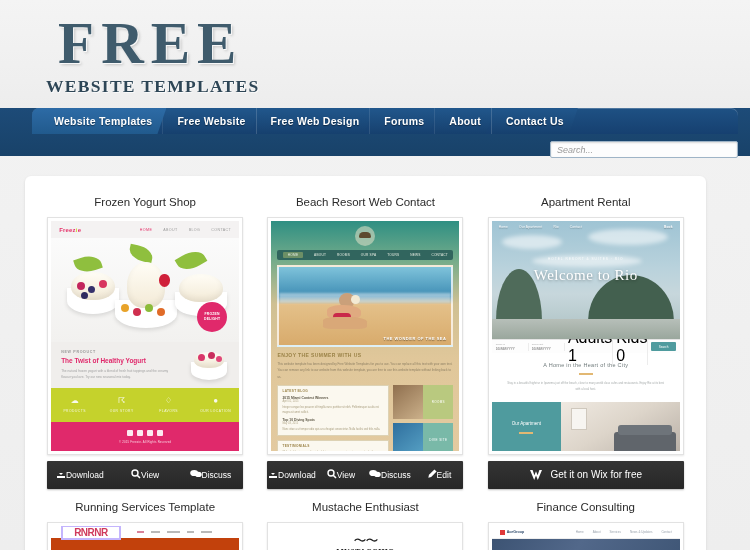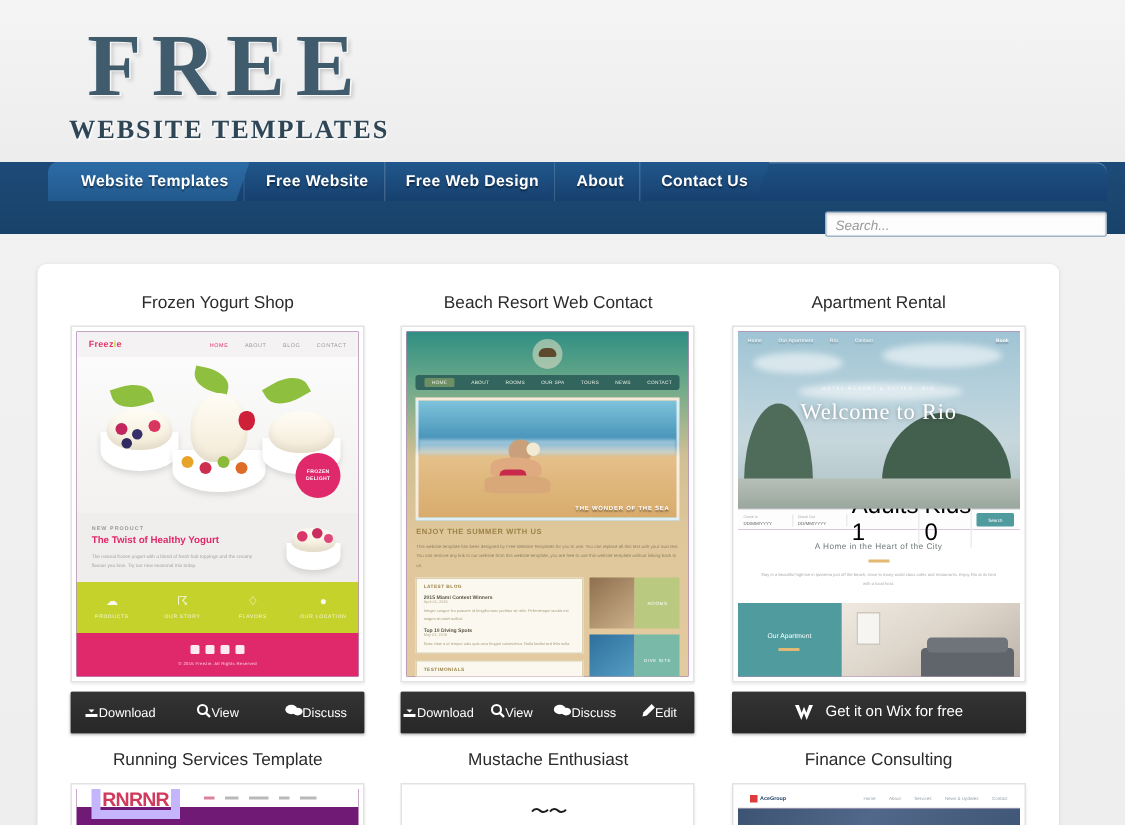--- a/index.html
+++ b/index.html
@@ -154,21 +154,21 @@
     background: #ffffff;
     border: 1px solid #e2e2e2;
     padding: 3px;
     box-shadow: 0 1px 2px rgba(0,0,0,.10);
   }
   .thumb {
     width: 188px;
     height: 230px;
     overflow: hidden;
     position: relative;
-    background: #701a75;
+    background: #c2410c;
   }
   .thumb-short { height: 36px; }
 
   
   .actions {
     width: 196px;
     margin-top: 6px;
     height: 28px;
     background: #2c2c2c;
     background-image: linear-gradient(180deg,#343434 0%,#272727 100%);
@@ -305,21 +305,21 @@
   .a-split { display:flex; height:56px; }
   .a-teal { flex:1; background:#4f9b9e; display:flex; flex-direction:column; align-items:center; justify-content:center; color:#fff; }
   .a-teal .t1 { font-size:4.5px; line-height:1.5; text-align:center; }
   .a-room { flex:1.72; background: linear-gradient(150deg,#efe9e1 0%,#ddd5ca 45%,#b6ada4 100%); position:relative; overflow:hidden; }
   .a-sofa { position:absolute; right:4px; bottom:4px; width:62px; height:22px; background:#60656b; border-radius:3px; }
   .a-sofa::before { content:""; position:absolute; left:4px; top:-7px; width:54px; height:10px; background:#6e747a; border-radius:3px; }
   .a-win { position:absolute; left:10px; top:6px; width:16px; height:22px; background:#f7f5f1; border:1px solid #cfc8bd; }
 
   
   .r-nav { height:12px; background:#fff; display:flex; align-items:center; padding:0 10px; }
-  .rnrnr { font-size:13px; font-weight:700; color:#d03a5c; letter-spacing:-.5px; border:6px solid #c4b5fd; padding:0 1px; }
+  .rnrnr { font-size:10px; font-weight:700; color:#d03a5c; letter-spacing:-.5px; border:2px solid #c4b5fd; padding:0 11px; }
   .r-links { margin-left:16px; display:flex; gap:7px; align-items:center; }
   .r-links i { display:block; height:1.6px; background:#b9b9b9; }
   .m-wrap { display:flex; flex-direction:column; align-items:center; justify-content:center; height:100%; background:#fff; padding-top:6px; }
   .m-stache { font-size:13px; color:#1b1b1b; line-height:.6; letter-spacing:-1px; }
   .m-name { font-family:"Liberation Serif", serif; font-size:8px; font-weight:700; color:#1b1b1b; letter-spacing:.3px; margin-top:3px; }
   .f-nav { height:13px; background:#fff; display:flex; align-items:center; padding:0 8px; border-bottom:1px solid #eee; }
   .f-logo { display:flex; align-items:center; gap:2px; }
   .f-logo .sq { width:5px; height:5px; background:#e03a3a; display:block; }
   .f-logo .tx { font-size:3.6px; color:#2e4a6b; font-weight:700; }
   .f-links { margin-left:auto; display:flex; gap:9px; }
@@ -334,20 +334,21 @@
     <div class="logo-main">FREE</div>
     <div class="logo-sub">WEBSITE TEMPLATES</div>
   </div>
 </div>
 
 <div class="navwrap">
   <div class="navbar" id="navbar">
       <div class="navitem active">Website Templates</div>
       <div class="navitem">Free Website</div>
       <div class="navitem">Free Web Design</div>
+      <div class="navitem">Forums</div>
       <div class="navitem">About</div>
       <div class="navitem">Contact Us</div>
     </div>
   <input class="searchbox" id="searchbox" type="text" placeholder="Search..." style="">
 </div>
 
 <div class="panel">
   <div class="grid">
 
     <div class="cell">

